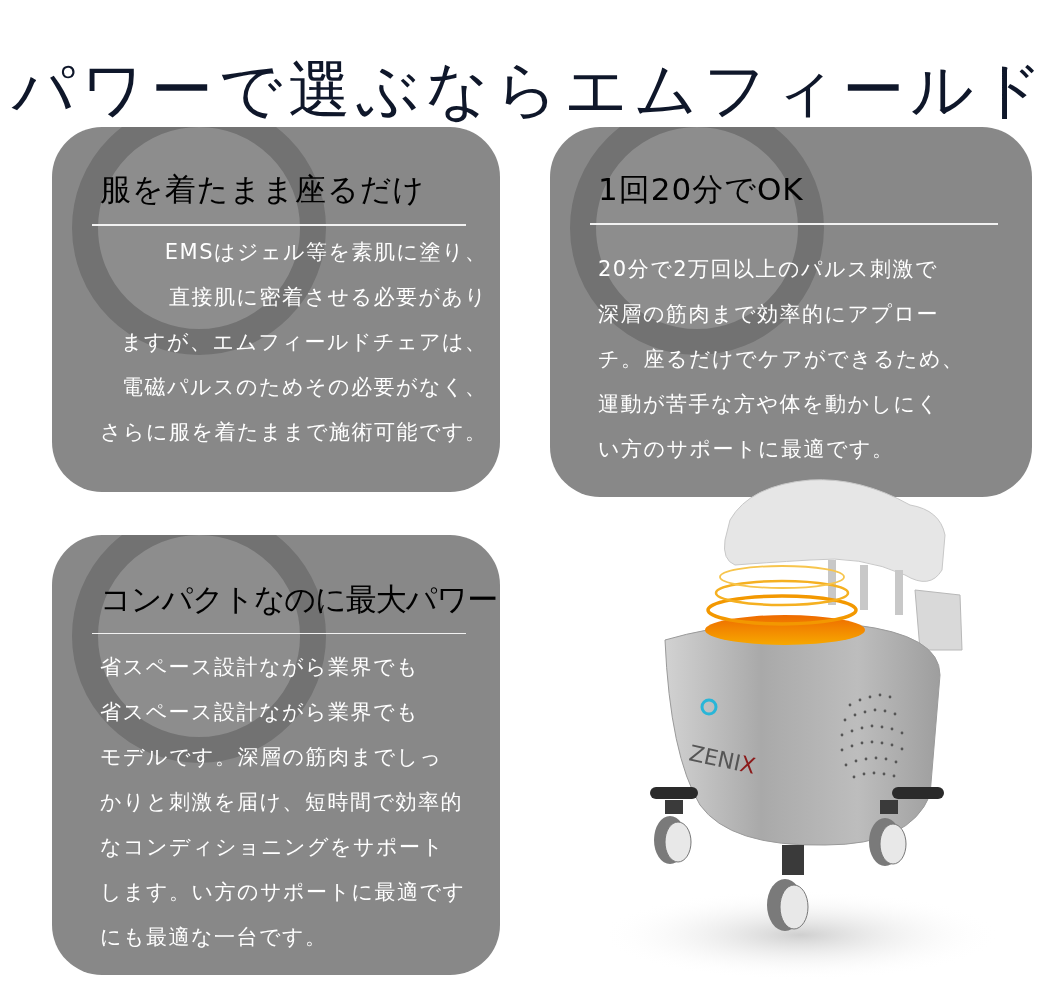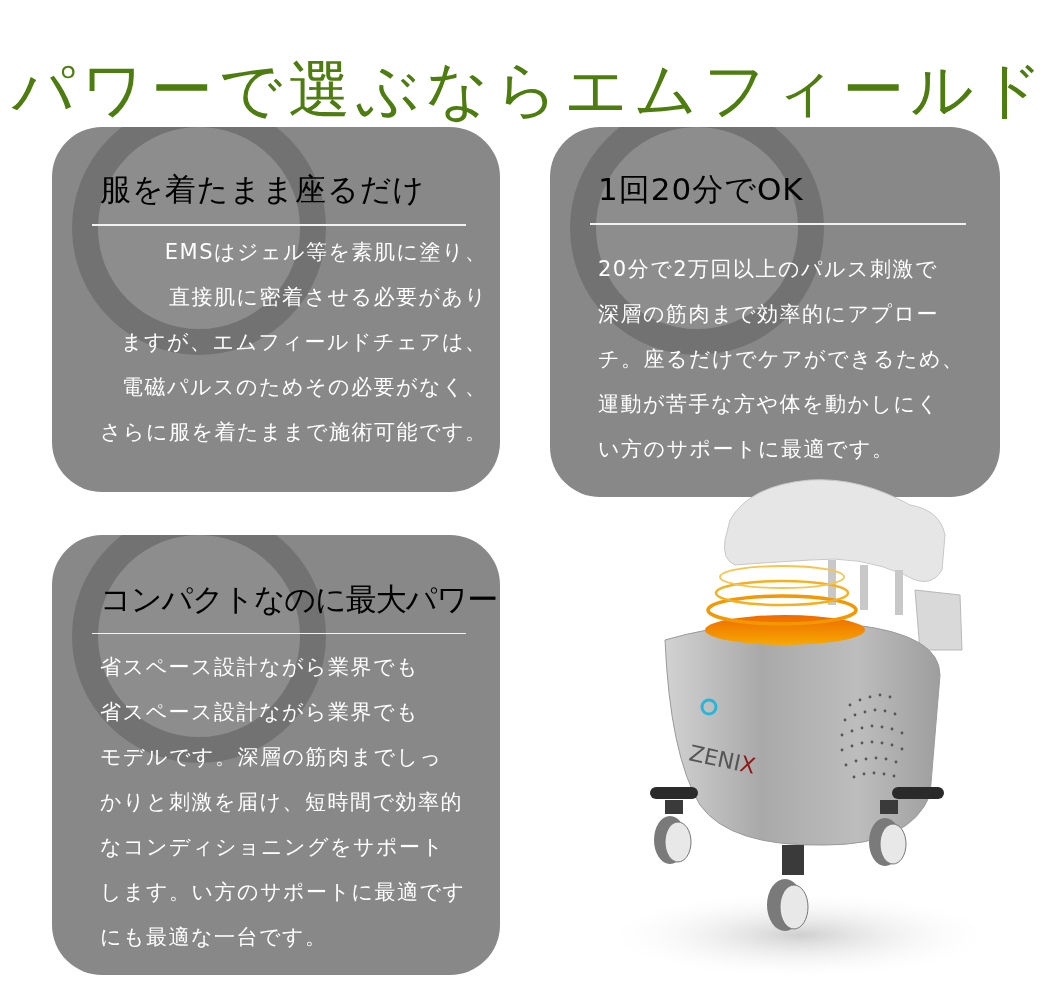--- a/index.html
+++ b/index.html
@@ -3,21 +3,21 @@
 <meta charset="utf-8">
 <style>
   html, body { margin: 0; padding: 0; }
   body {
     width: 1061px; height: 994px; background: #ffffff; position: relative; overflow: hidden;
     font-family: "DejaVu Sans", "Liberation Sans", sans-serif;
   }
   .headline {
     position: absolute; left: 0; top: 4px; width: 1061px; text-align: center;
     font-family: "DejaVu Serif", "Liberation Serif", serif;
-    font-size: 62px; letter-spacing: 6px; color: #4d7c0f; font-weight: normal;
+    font-size: 62px; letter-spacing: 6px; color: #0f172a; font-weight: normal;
     line-height: 88px; white-space: nowrap;
   }
   .card {
     position: absolute; background: #888888; border-radius: 50px; overflow: hidden;
   }
   .ring {
     position: absolute; width: 254px; height: 254px; border-radius: 50%;
     border: 26px solid #727272; box-sizing: border-box; background: #8d8d8d;
     left: 20px; top: -26px;
   }
@@ -27,21 +27,21 @@
   }
   .card-rule {
     position: absolute; left: 40px; right: 34px; height: 2px; background: #f2f2f2;
   }
   .card-body {
     position: absolute; left: 48px; color: #ffffff; font-size: 21px;
     line-height: 45px; letter-spacing: 1.5px;
   }
   .card-body div { white-space: nowrap; }
   #card1 { left: 52px; top: 127px; width: 448px; height: 365px; }
-  #card2 { left: 550px; top: 127px; width: 450px; height: 370px; }
+  #card2 { left: 550px; top: 127px; width: 450px; height: 370px; padding-left: 32px; }
   #card3 { left: 52px; top: 535px; width: 448px; height: 440px; }
 
   .product { position: absolute; left: 610px; top: 465px; width: 451px; height: 520px; }
 </style>
 </head>
 <body>
 
 <h1 class="headline">パワーで選ぶならエムフィールド</h1>
 
 <section class="card" id="card1">

